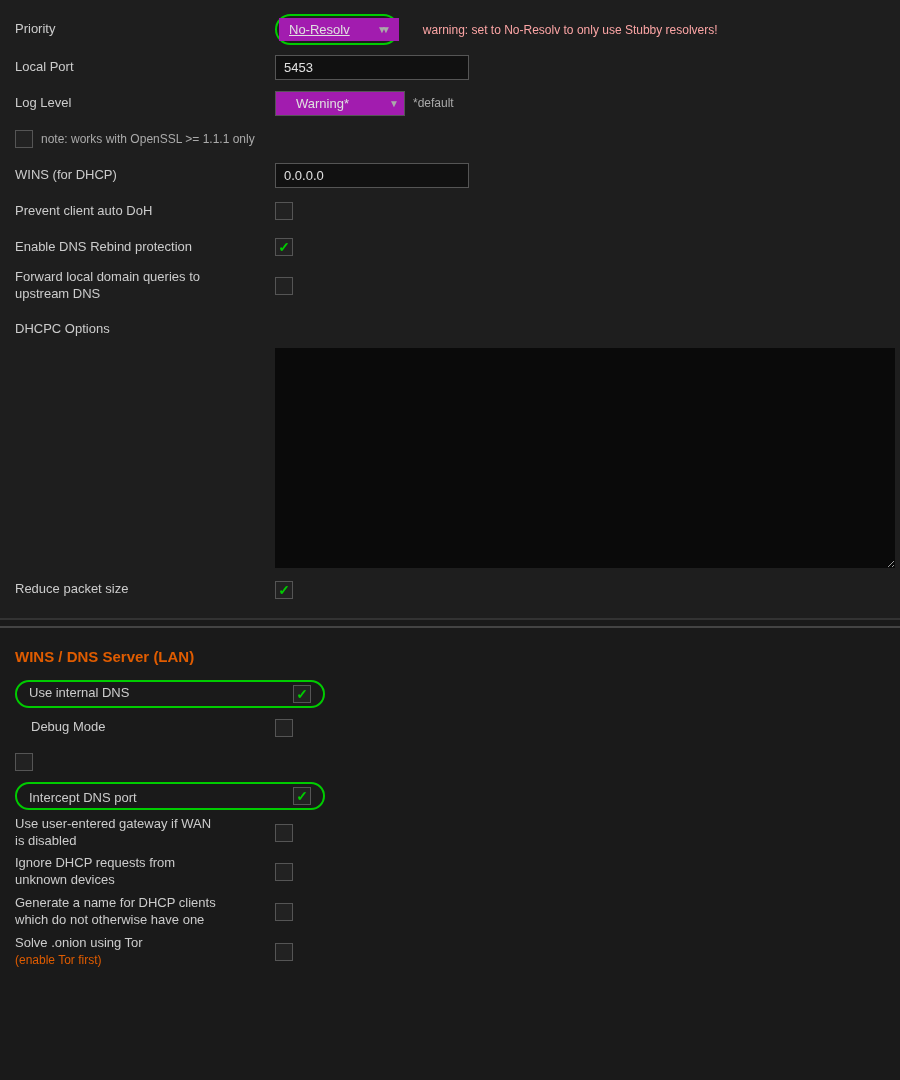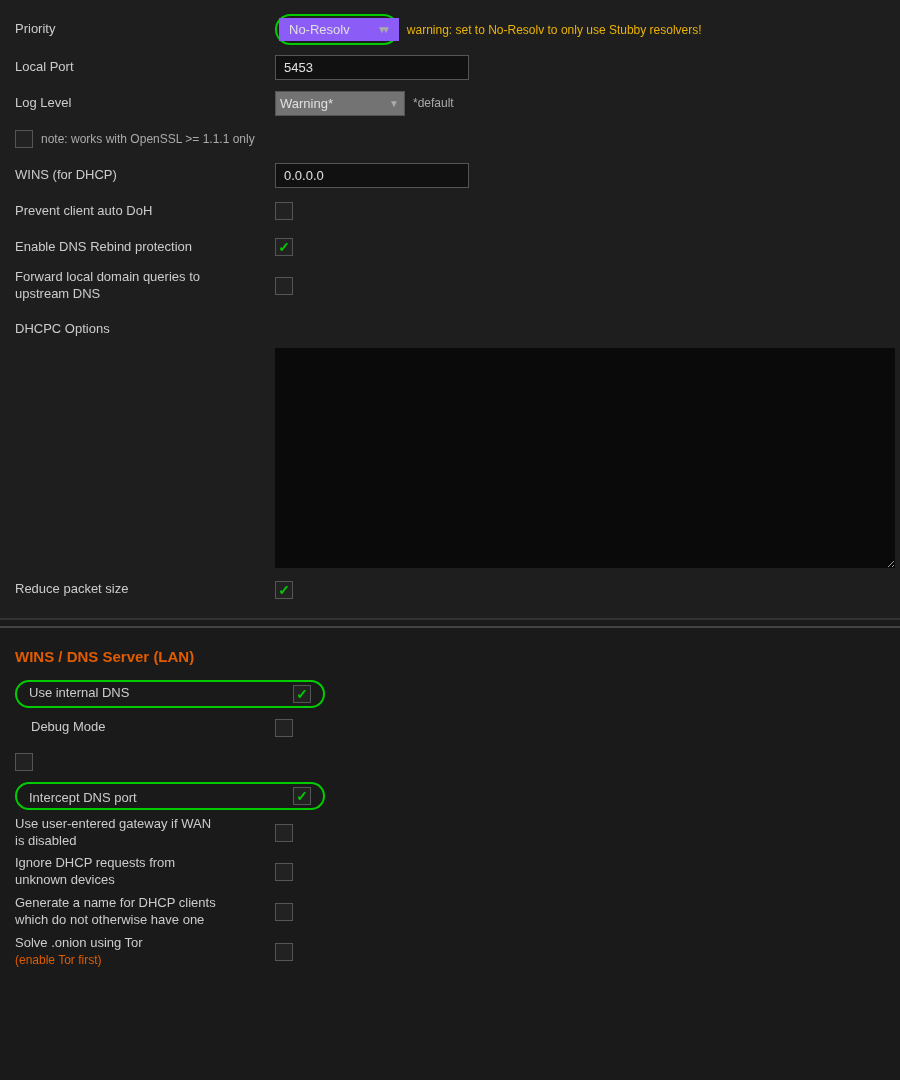--- a/index.html
+++ b/index.html
@@ -33,24 +33,24 @@
       line-height: 1.3;
     }
 
     .row-control {
       display: flex;
       align-items: center;
       gap: 8px;
     }
 
     select.dark-select {
-      background: #737373;
+      background: #a21caf;
       color: #e0e0e0;
       border: 1px solid #555;
-      padding: 4px 4px;
+      padding: 4px 20px;
       font-size: 13px;
       cursor: pointer;
       min-width: 130px;
       appearance: none;
       -webkit-appearance: none;
       padding-right: 24px;
       position: relative;
     }
 
     .select-wrapper {
@@ -71,44 +71,46 @@
 
     .priority-select-wrapper {
       border: 2.5px solid #00cc00;
       border-radius: 20px;
       padding: 2px 2px;
       display: inline-flex;
       align-items: center;
     }
 
     .priority-select-wrapper select {
-      background: #8b5cf6;
+      background: #a21caf;
       color: #e0e0e0;
       border: none;
       padding: 4px 28px 4px 10px;
       font-size: 13px;
       cursor: pointer;
       min-width: 120px;
       appearance: none;
+      text-decoration: underline;
       -webkit-appearance: none;
     }
 
     .priority-select-wrapper::after {
       content: '▼';
       margin-left: -20px;
       margin-right: 8px;
       font-size: 10px;
       color: #aaa;
       pointer-events: none;
       z-index: 1;
     }
 
     .warning-red {
-      color: #eab308;
-      font-size: 12px;
+      color: #fca5a5;
+      font-size: 12px;
+      margin-left: 16px;
     }
 
     input.dark-input {
       background: #111;
       color: #e0e0e0;
       border: 1px solid #555;
       padding: 4px 8px;
       font-size: 13px;
       min-width: 130px;
     }

